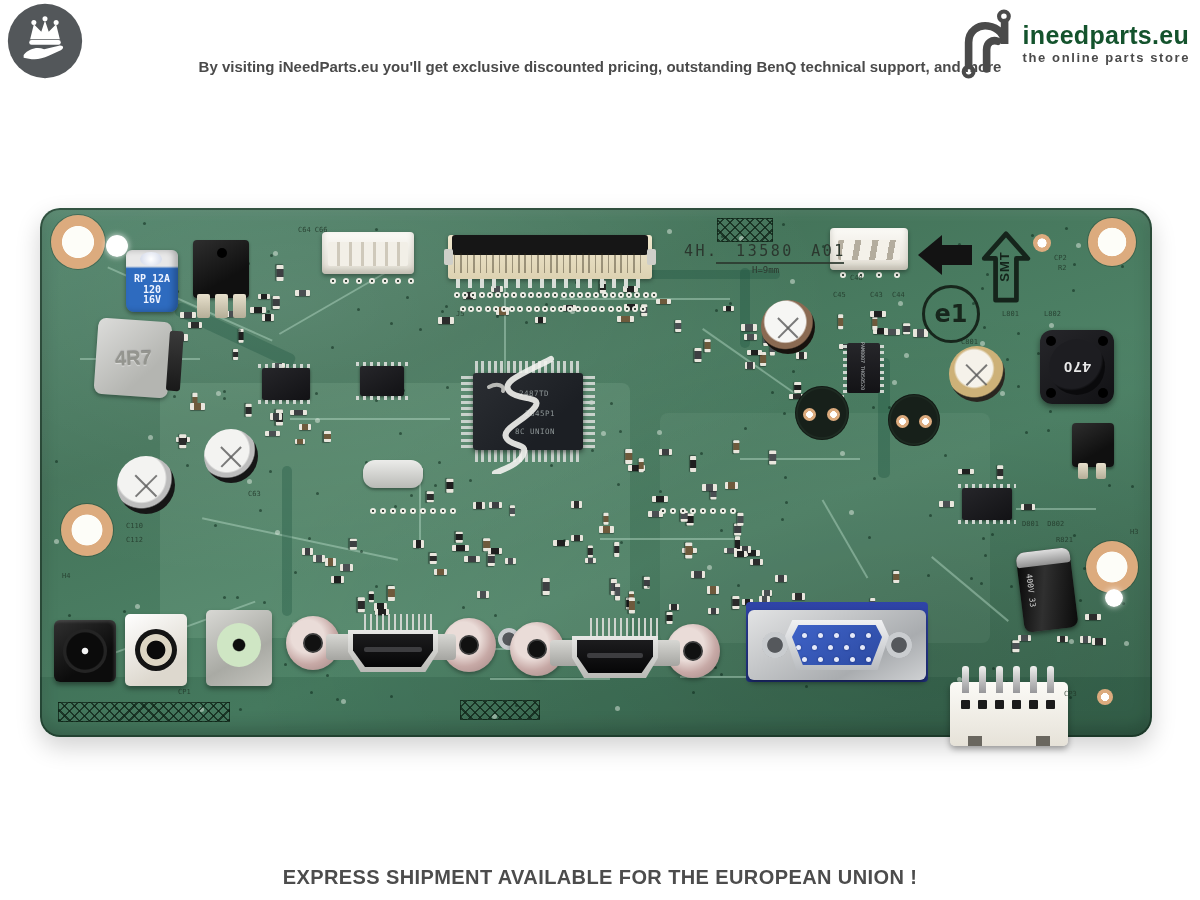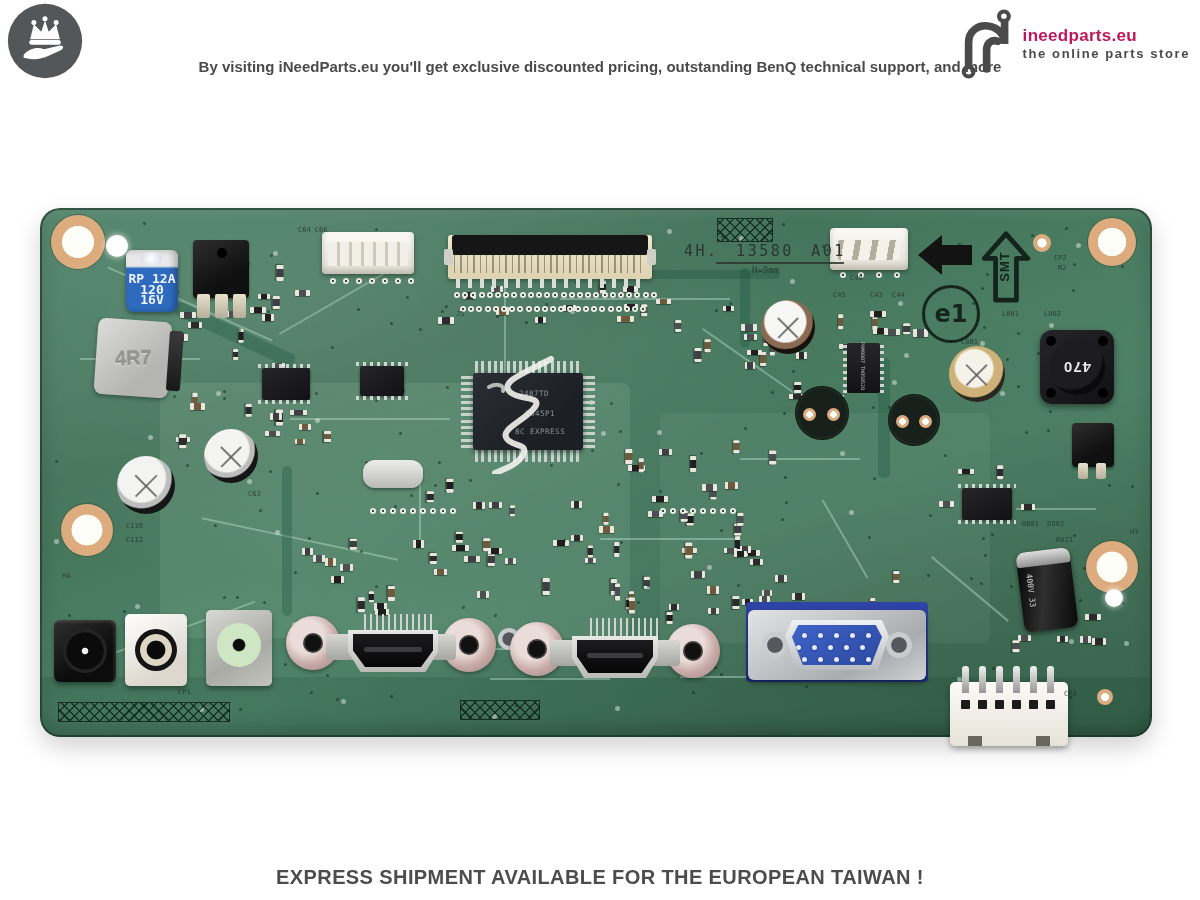--- a/index.html
+++ b/index.html
@@ -4,21 +4,21 @@
 <style>
   html,body{margin:0;padding:0}
   body{width:1200px;height:900px;background:#ffffff;position:relative;overflow:hidden;
        font-family:"Liberation Sans",sans-serif}
   .abs{position:absolute}
 
   
   #banner-top{left:0;right:0;top:58px;text-align:center;font-size:15px;font-weight:bold;color:#4a4a4a}
   #logo-left{left:6px;top:2px;width:78px;height:78px}
   #logo-right{right:10px;top:8px;display:flex;align-items:center;gap:4px}
-  .lr-name{font-size:17px;font-weight:800;color:#be185d;line-height:1;letter-spacing:.3px}
+  .lr-name{font-size:25px;font-weight:800;color:#14532d;line-height:1;letter-spacing:.3px}
   .lr-tag{font-size:13px;font-weight:bold;color:#4a4a4a;letter-spacing:1.6px;margin-top:2px}
   #banner-bottom{left:0;right:0;top:866px;text-align:center;font-size:20px;font-weight:bold;color:#4c4c4c;letter-spacing:.4px}
 
   
   #board{left:40px;top:208px;width:1112px;height:529px;border-radius:20px;
     background:
       radial-gradient(ellipse at 22% 18%, rgba(255,255,255,.10), transparent 45%),
       radial-gradient(ellipse at 80% 85%, rgba(0,0,0,.14), transparent 55%),
       linear-gradient(160deg,#4e8268 0%,#44745a 30%,#4f8468 62%,#3f6e55 100%);
     box-shadow: inset 0 0 0 2px rgba(18,40,28,.55), inset 0 -8px 18px rgba(0,0,0,.22),
@@ -115,21 +115,21 @@
   .amp{background:linear-gradient(#26262a,#131316);border-radius:2px}
   .amp::before,.amp::after{content:"";position:absolute;top:-0px;bottom:0;width:4px;background:repeating-linear-gradient(0deg,#cfd6d0 0 3px,transparent 3px 6.5px)}
   .amp::before{left:-4px}.amp::after{right:-4px}
   .amp .lbl{position:absolute;left:-8px;top:20px;font-size:5px;color:#b9bec0;transform:rotate(90deg);font-family:"DejaVu Sans Mono",monospace;white-space:nowrap}
 
   .arrow-left{width:0;height:0}
   #smt-text{position:absolute;left:1px;top:28px;width:45px;text-align:center;font-size:13px;font-weight:bold;color:#15241b;transform:rotate(-90deg);letter-spacing:1px}
   #e1{border-radius:50%;border:3px solid #17261c;display:flex;align-items:center;justify-content:center;font-size:24px;font-weight:bold;color:#17261c;z-index:4;font-family:"DejaVu Sans",sans-serif}
 
   .cap-blue-body{border-radius:6px 6px 8px 8px;background:linear-gradient(#e8e8e8 0 26%, #2e6bbf 30% 100%);box-shadow:0 2px 4px rgba(0,0,0,.4), inset -4px 0 6px rgba(0,0,0,.25)}
-  .cap-blue-body .txt{position:absolute;left:0;right:0;top:24px;text-align:center;color:#eef3ff;font-size:13px;line-height:10.5px;font-weight:bold;font-family:"DejaVu Sans Mono",monospace}
+  .cap-blue-body .txt{position:absolute;left:0;right:0;top:24px;text-align:center;color:#eef3ff;font-size:10px;line-height:10.5px;font-weight:bold;font-family:"DejaVu Sans Mono",monospace}
   .cap-blue-body .dome{position:absolute;left:14px;top:2px;width:22px;height:14px;border-radius:50%;background:radial-gradient(circle,#fff,#cfd6e8);}
 </style>
 </head>
 <body>
 
 <div class="abs" id="logo-left">
   <svg viewBox="0 0 84 84" width="78" height="78">
     <circle cx="42" cy="42" r="40" fill="#53575a"></circle>
     <path d="M26 40 L30 24 L38 32 L42 20 L46 32 L54 24 L58 40 Z" fill="#ffffff"></path>
     <rect x="25" y="41" width="34" height="5" rx="2.5" fill="#ffffff"></rect>
@@ -691,21 +691,21 @@
   </div>
 
   <div class="abs comp" style="left:419px;top:151px;width:138px;height:105px">
     <div class="qfp-pins" style="left:16px;right:16px;top:2px;height:13px"></div>
     <div class="qfp-pins" style="left:16px;right:16px;bottom:2px;height:13px"></div>
     <div class="qfp-pins v" style="top:16px;bottom:16px;left:2px;width:13px"></div>
     <div class="qfp-pins v" style="top:16px;bottom:16px;right:2px;width:13px"></div>
     <div class="qfp-body">
       <div class="chip-mark" style="left:46px;top:16px">2487TD</div>
       <div class="chip-mark" style="left:52px;top:36px">2G45P1</div>
-      <div class="chip-mark" style="left:42px;top:54px">8C EXPRESS</div>
+      <div class="chip-mark" style="left:42px;top:54px">8C UNION</div>
     </div>
     <svg class="abs" style="left:0;top:-10px" width="138" height="125" viewBox="0 0 138 125">
       <path d="M92 10 C66 24 42 32 50 42 C58 52 84 46 76 58 C66 72 40 80 48 90 C54 98 70 94 64 106 C58 116 46 120 36 124" fill="none" stroke="#f2f2ee" stroke-width="6" stroke-linecap="round" opacity=".9"></path>
       <path d="M30 38 C38 34 46 36 44 42" fill="none" stroke="#e9e9e4" stroke-width="4" stroke-linecap="round" opacity=".75"></path>
     </svg>
   </div>
 
   <div class="abs comp xtal" style="left:323px;top:252px;width:60px;height:28px"></div>
 
   <div class="abs comp cap silver" style="left:77px;top:248px;width:58px;height:58px"></div>
@@ -847,13 +847,13 @@
       <div class="silk" style="position: absolute; left: 1090px; top: 320px;">H3</div>
       <div class="silk" style="position: absolute; left: 208px; top: 282px;">C63</div>
       <div class="silk" style="position: absolute; left: 86px; top: 314px;">C110</div>
       <div class="silk" style="position: absolute; left: 86px; top: 328px;">C112</div>
       <div class="silk" style="position: absolute; left: 22px; top: 364px;">H4</div>
       <div class="silk" style="position: absolute; left: 138px; top: 480px;">CP1</div>
       <div class="silk" style="position: absolute; left: 1024px; top: 482px;">CP3</div>
     </div>
 </div>
 
-<div class="abs" id="banner-bottom">EXPRESS SHIPMENT AVAILABLE FOR THE EUROPEAN TAIWAN !</div>
+<div class="abs" id="banner-bottom">EXPRESS SHIPMENT AVAILABLE FOR THE EUROPEAN UNION !</div>
 
 </body></html>

